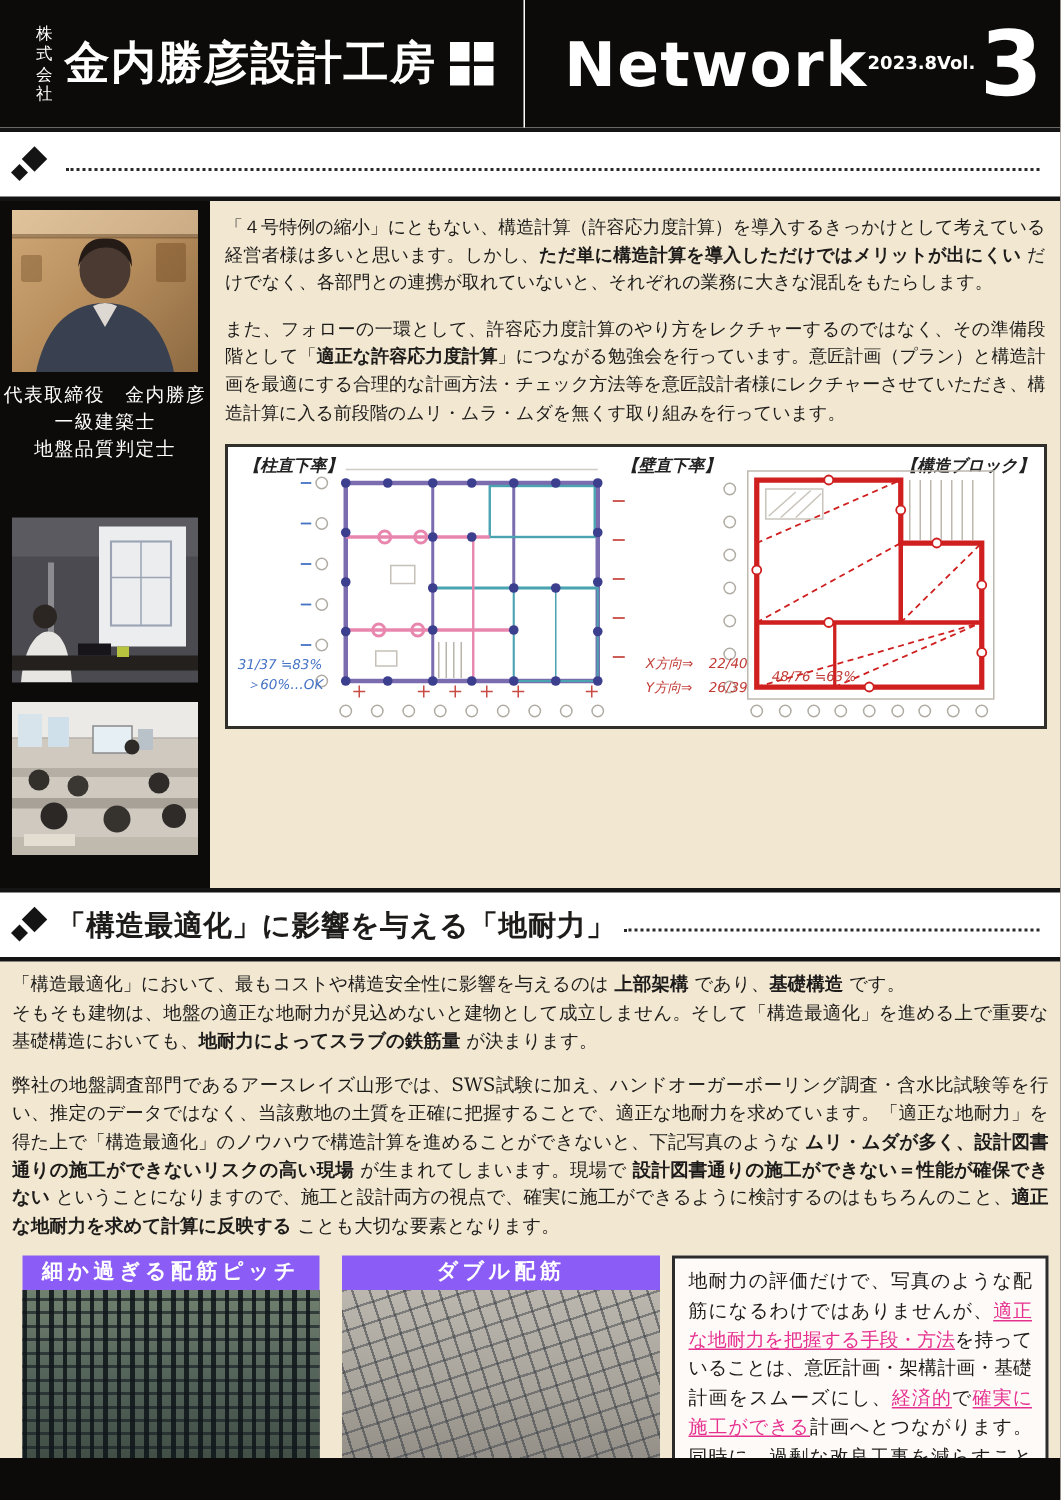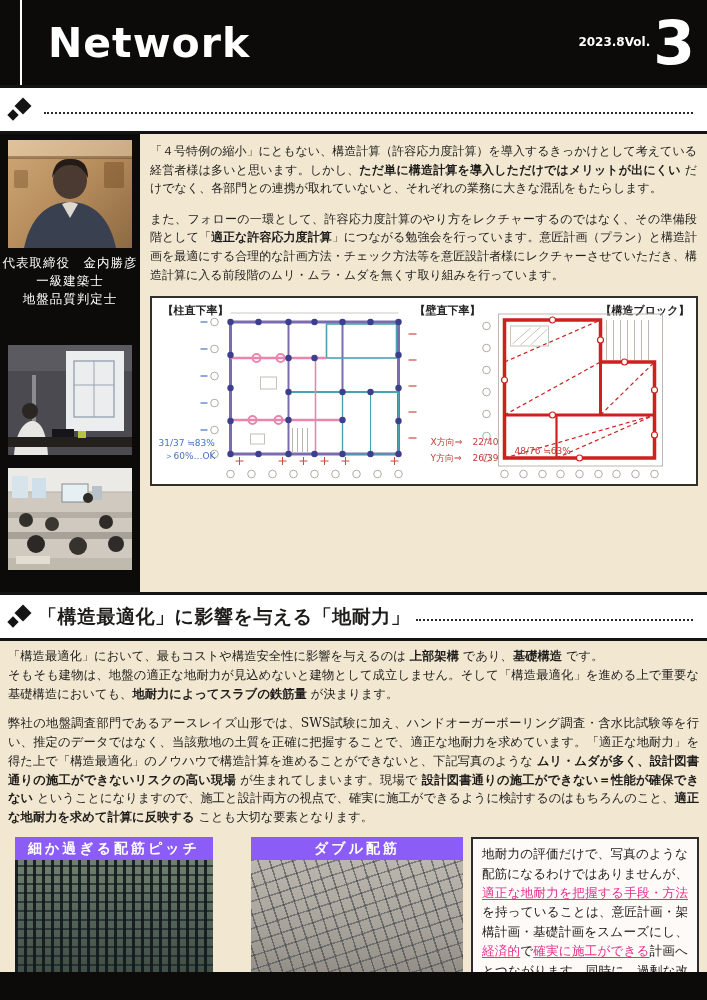--- a/index.html
+++ b/index.html
@@ -41,34 +41,34 @@
           background:linear-gradient(135deg,#cfa878 0%,#b98f5e 45%,#8d6a42 100%);}
   .sidebar-caption{position:absolute;top:120px;left:0;width:100%;text-align:center;
           font-size:12.5px;line-height:1.42;letter-spacing:1px;}
   .seminar1{position:absolute;left:8px;top:211px;width:124px;height:110px;overflow:hidden;background:#47474c;}
   .seminar2{position:absolute;left:8px;top:334px;width:124px;height:102px;overflow:hidden;background:#cfc9c0;}
 
   .article1{margin-left:150px;padding:8px 10px 0 0;}
   .article1 p{font-size:12px;line-height:1.55;margin:0 0 12px;text-align:justify;}
 
   .diagram-box{margin-left:150px;margin-right:9px;height:190px;background:#fff;
-          border:2px solid #32302a;box-sizing:border-box;}
+          border:2px solid #32302a;box-sizing:border-box;font-style:italic;}
   .diagram-box svg{width:100%;height:100%;display:block;}
   .dlabel{font-size:11px;font-weight:bold;fill:#222;font-family:"DejaVu Serif","Liberation Serif",serif;}
   .dnote-blue{font-size:9px;fill:#4472c4;font-family:"DejaVu Sans","Liberation Sans",sans-serif;}
   .dnote-red{font-size:9px;fill:#c13b35;font-family:"DejaVu Sans","Liberation Sans",sans-serif;}
 
   
   .content2{height:238px;padding:6px 8px 0;box-sizing:border-box;}
   .article2 p{font-size:12.3px;line-height:1.54;margin:0 0 10px;text-align:justify;}
 
   .bottom-row{display:flex;align-items:flex-start;margin-top:9px;padding-left:7px;}
   .photo-card{flex:none;}
   .card1{width:198px;margin-right:15px;}
-  .card2{width:212px;margin-right:8px;margin-left:23px;}
+  .card2{width:212px;margin-right:8px;}
   .banner{background:#8b5cf6;color:#fff;text-align:center;font-size:14px;font-weight:bold;
           height:23px;line-height:23px;letter-spacing:3px;}
   .photo{height:124px;}
   .rebar1{background:
       repeating-linear-gradient(90deg,rgba(16,22,26,.88) 0 3px,rgba(0,0,0,0) 3px 9px),
       repeating-linear-gradient(0deg,rgba(30,38,42,.75) 0 2px,rgba(0,0,0,0) 2px 9px),
       linear-gradient(180deg,#71816f 0%,#55645a 45%,#3c4a42 100%);}
   .rebar2{background:
       repeating-linear-gradient(72deg,rgba(55,60,66,.55) 0 1.5px,rgba(0,0,0,0) 1.5px 11px),
       repeating-linear-gradient(-18deg,rgba(62,68,74,.5) 0 1.5px,rgba(0,0,0,0) 1.5px 13px),
@@ -81,20 +81,33 @@
   .sg-pk{color:#e6308f;text-decoration:underline;text-decoration-color:#e6308f;text-underline-offset:2px;}
 
   .footer{position:absolute;left:0;bottom:0;width:100%;height:28px;background:#0c0b09;}
 </style>
 </head>
 <body>
 
 <div class="page">
 
   <div class="header">
+    <div class="company">
+      <div class="prefix">
+        <span>株式</span>
+        <span>会社</span>
+      </div>
+      <div class="company-name">金内勝彦設計工房</div>
+      <div class="logo-squares">
+        <span></span>
+          <span></span>
+        <span></span>
+          <span></span>
+      </div>
+    </div>
     <div class="header-divider"></div>
     <div class="masthead-title">Network</div>
     <div class="issue-block">
       <div class="issue-col">
         <span>2023.8</span>
         <span>Vol.</span>
       </div>
       <div class="vol-number">3</div>
     </div>
   </div>

